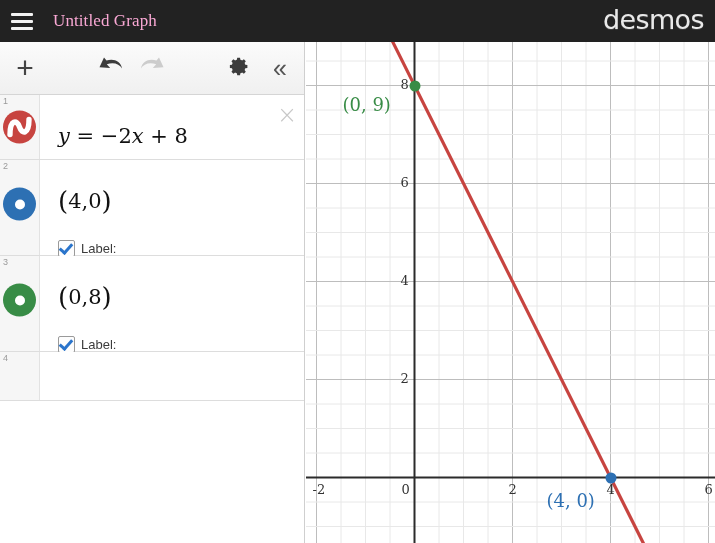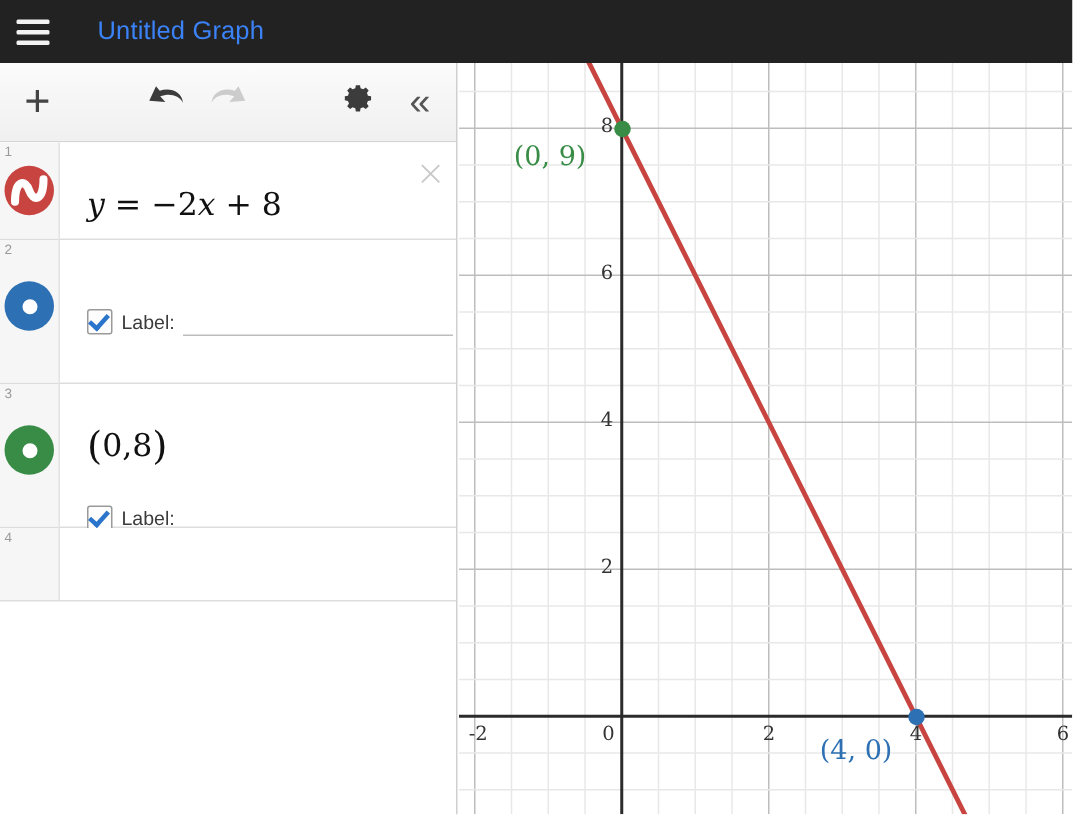--- a/index.html
+++ b/index.html
@@ -38,25 +38,26 @@
     justify-content: space-between;
     cursor: pointer;
   }
   .hamburger span {
     display: block;
     height: 3px;
     background: #f2f2f2;
     border-radius: 1px;
   }
   .graph-title {
-    color: #3b82f6;
+    color: #f9a8d4;
     font-size: 17px;
-    margin-left: 32px;
+    margin-left: 20px;
     letter-spacing: 0.1px;
     white-space: nowrap;
+    font-family: Liberation Serif, serif;
   }
   .desmos-logo {
     position: absolute;
     right: 11px;
     top: 4px;
     color: #e9e9e9;
     font-size: 27px;
     font-family: "DejaVu Sans", sans-serif;
     letter-spacing: -0.6px;
     text-shadow: 0 1px 0 rgba(255,255,255,0.12);
@@ -245,20 +246,21 @@
 
 <div id="app">
 
   <div class="header">
     <div class="hamburger">
       <span></span>
         <span></span>
         <span></span>
     </div>
     <div class="graph-title">Untitled Graph</div>
+    <div class="desmos-logo">desmos</div>
   </div>
 
   <div class="panel">
 
     <div class="toolbar">
       <div class="tb-btn tb-plus">+</div>
 
       <div class="tb-btn tb-undo">
         <span>
           <svg width="26" height="20" viewBox="0 0 26 20">
@@ -303,20 +305,21 @@
           <div class="delete-x">×</div>
         </div>
       </div>
 
       <div class="expr-row" style="height:95px;">
         <div class="row-gutter">
           <div class="row-index">2</div>
           <div class="icon-disc dot" style="background:#2d70b3; top:44px;"></div>
         </div>
         <div class="row-body">
+          <div class="math"><span class="paren">(</span>4,0<span class="paren">)</span></div>
 
           <div class="label-line">
             <div class="cb checked"></div>
             <div class="label-text">Label:</div>
             <input class="label-input" type="text" value="" style="">
           </div>
         </div>
       </div>
 
       <div class="expr-row" style="height:95px;">

